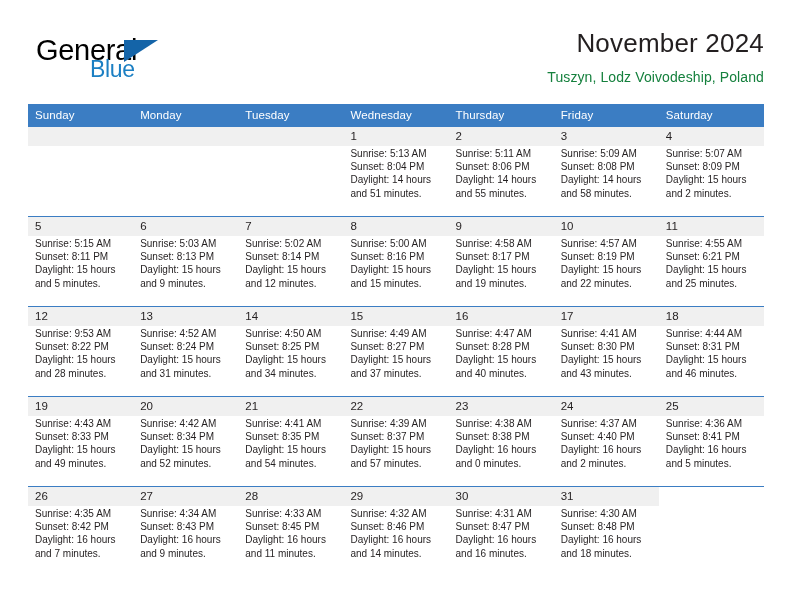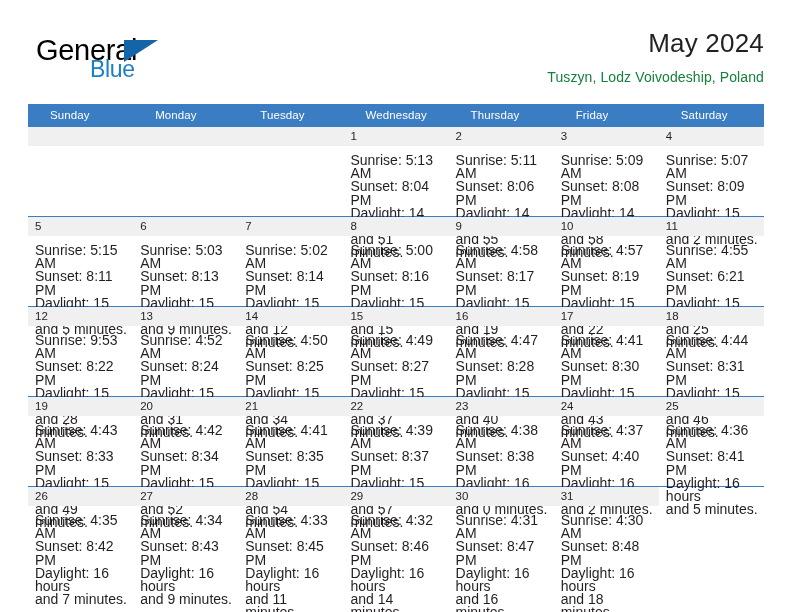--- a/index.html
+++ b/index.html
@@ -102,21 +102,21 @@
     border-collapse: collapse;
     table-layout: fixed;
   }
 
   table.cal-table th {
     background: #3b7dc3;
     color: #ffffff;
     font-size: 11.5px;
     font-weight: normal;
     text-align: left;
-    padding: 5px 0 6px 22px;
+    padding: 5px 0 6px 7px;
     height: 22px;
     letter-spacing: 0.1px;
   }
 
   table.cal-table td {
     vertical-align: top;
     padding: 0;
     height: 89px;
     border-top: 1px solid #3b7dc3;
     background: #ffffff;
@@ -141,42 +141,42 @@
     height: 19px;
     line-height: 11px;
   }
   .daycell.empty .datenum {
     display: block;
     background: transparent;
     height: 19px;
   }
 
   .info {
-    padding: 8px 6px 0 7px;
-    font-size: 14px;
+    padding: 1px 6px 0 7px;
+    font-size: 10px;
     line-height: 13.2px;
     color: #231f20;
   }
   .info div { white-space: normal; }
 </style>
 </head>
 <body>
 
 <div class="page">
 
   <div class="header">
 
     <div class="brand">
       <span class="brand-general">General</span>
       <span class="brand-triangle"></span>
       <span class="brand-blue">Blue</span>
     </div>
 
     <div class="title-block">
-      <h1 class="cal-title">May 2024</h1>
+      <h1 class="cal-title">November 2024</h1>
       <p class="cal-subtitle">Tuszyn, Lodz Voivodeship, Poland</p>
     </div>
 
   </div>
 
   <div class="calendar">
     <table class="cal-table">
       <thead>
         <tr id="weekday-row">
             <th>Sunday</th>

